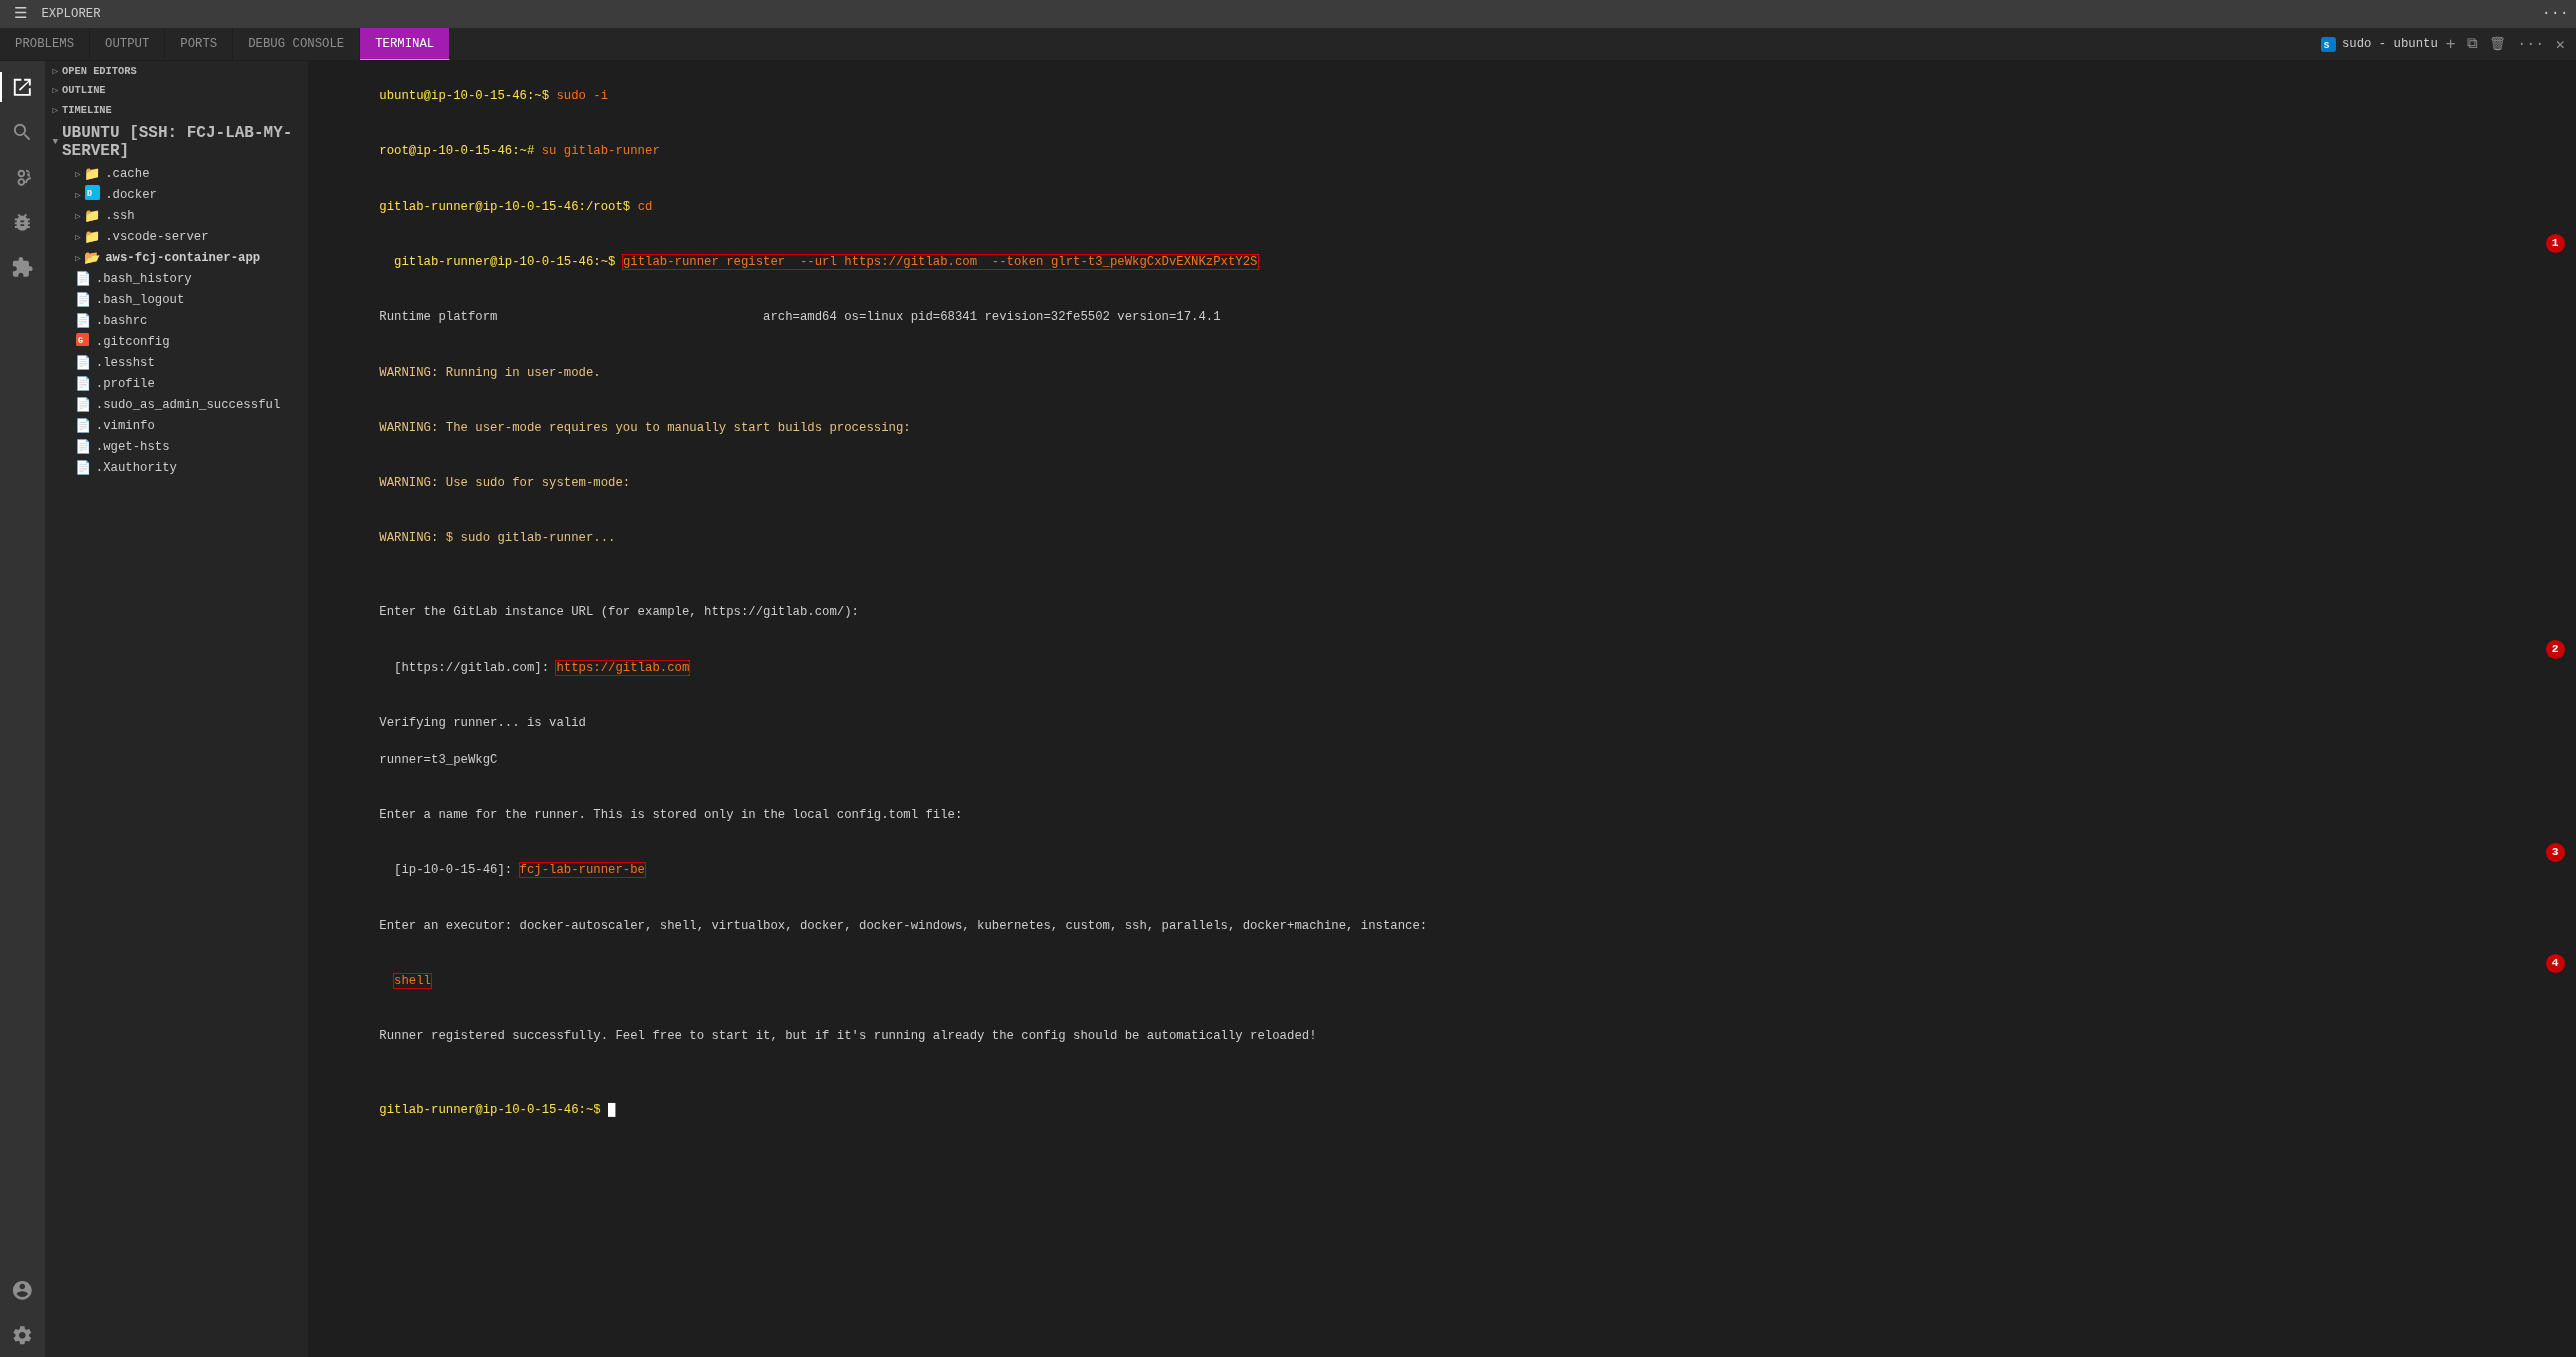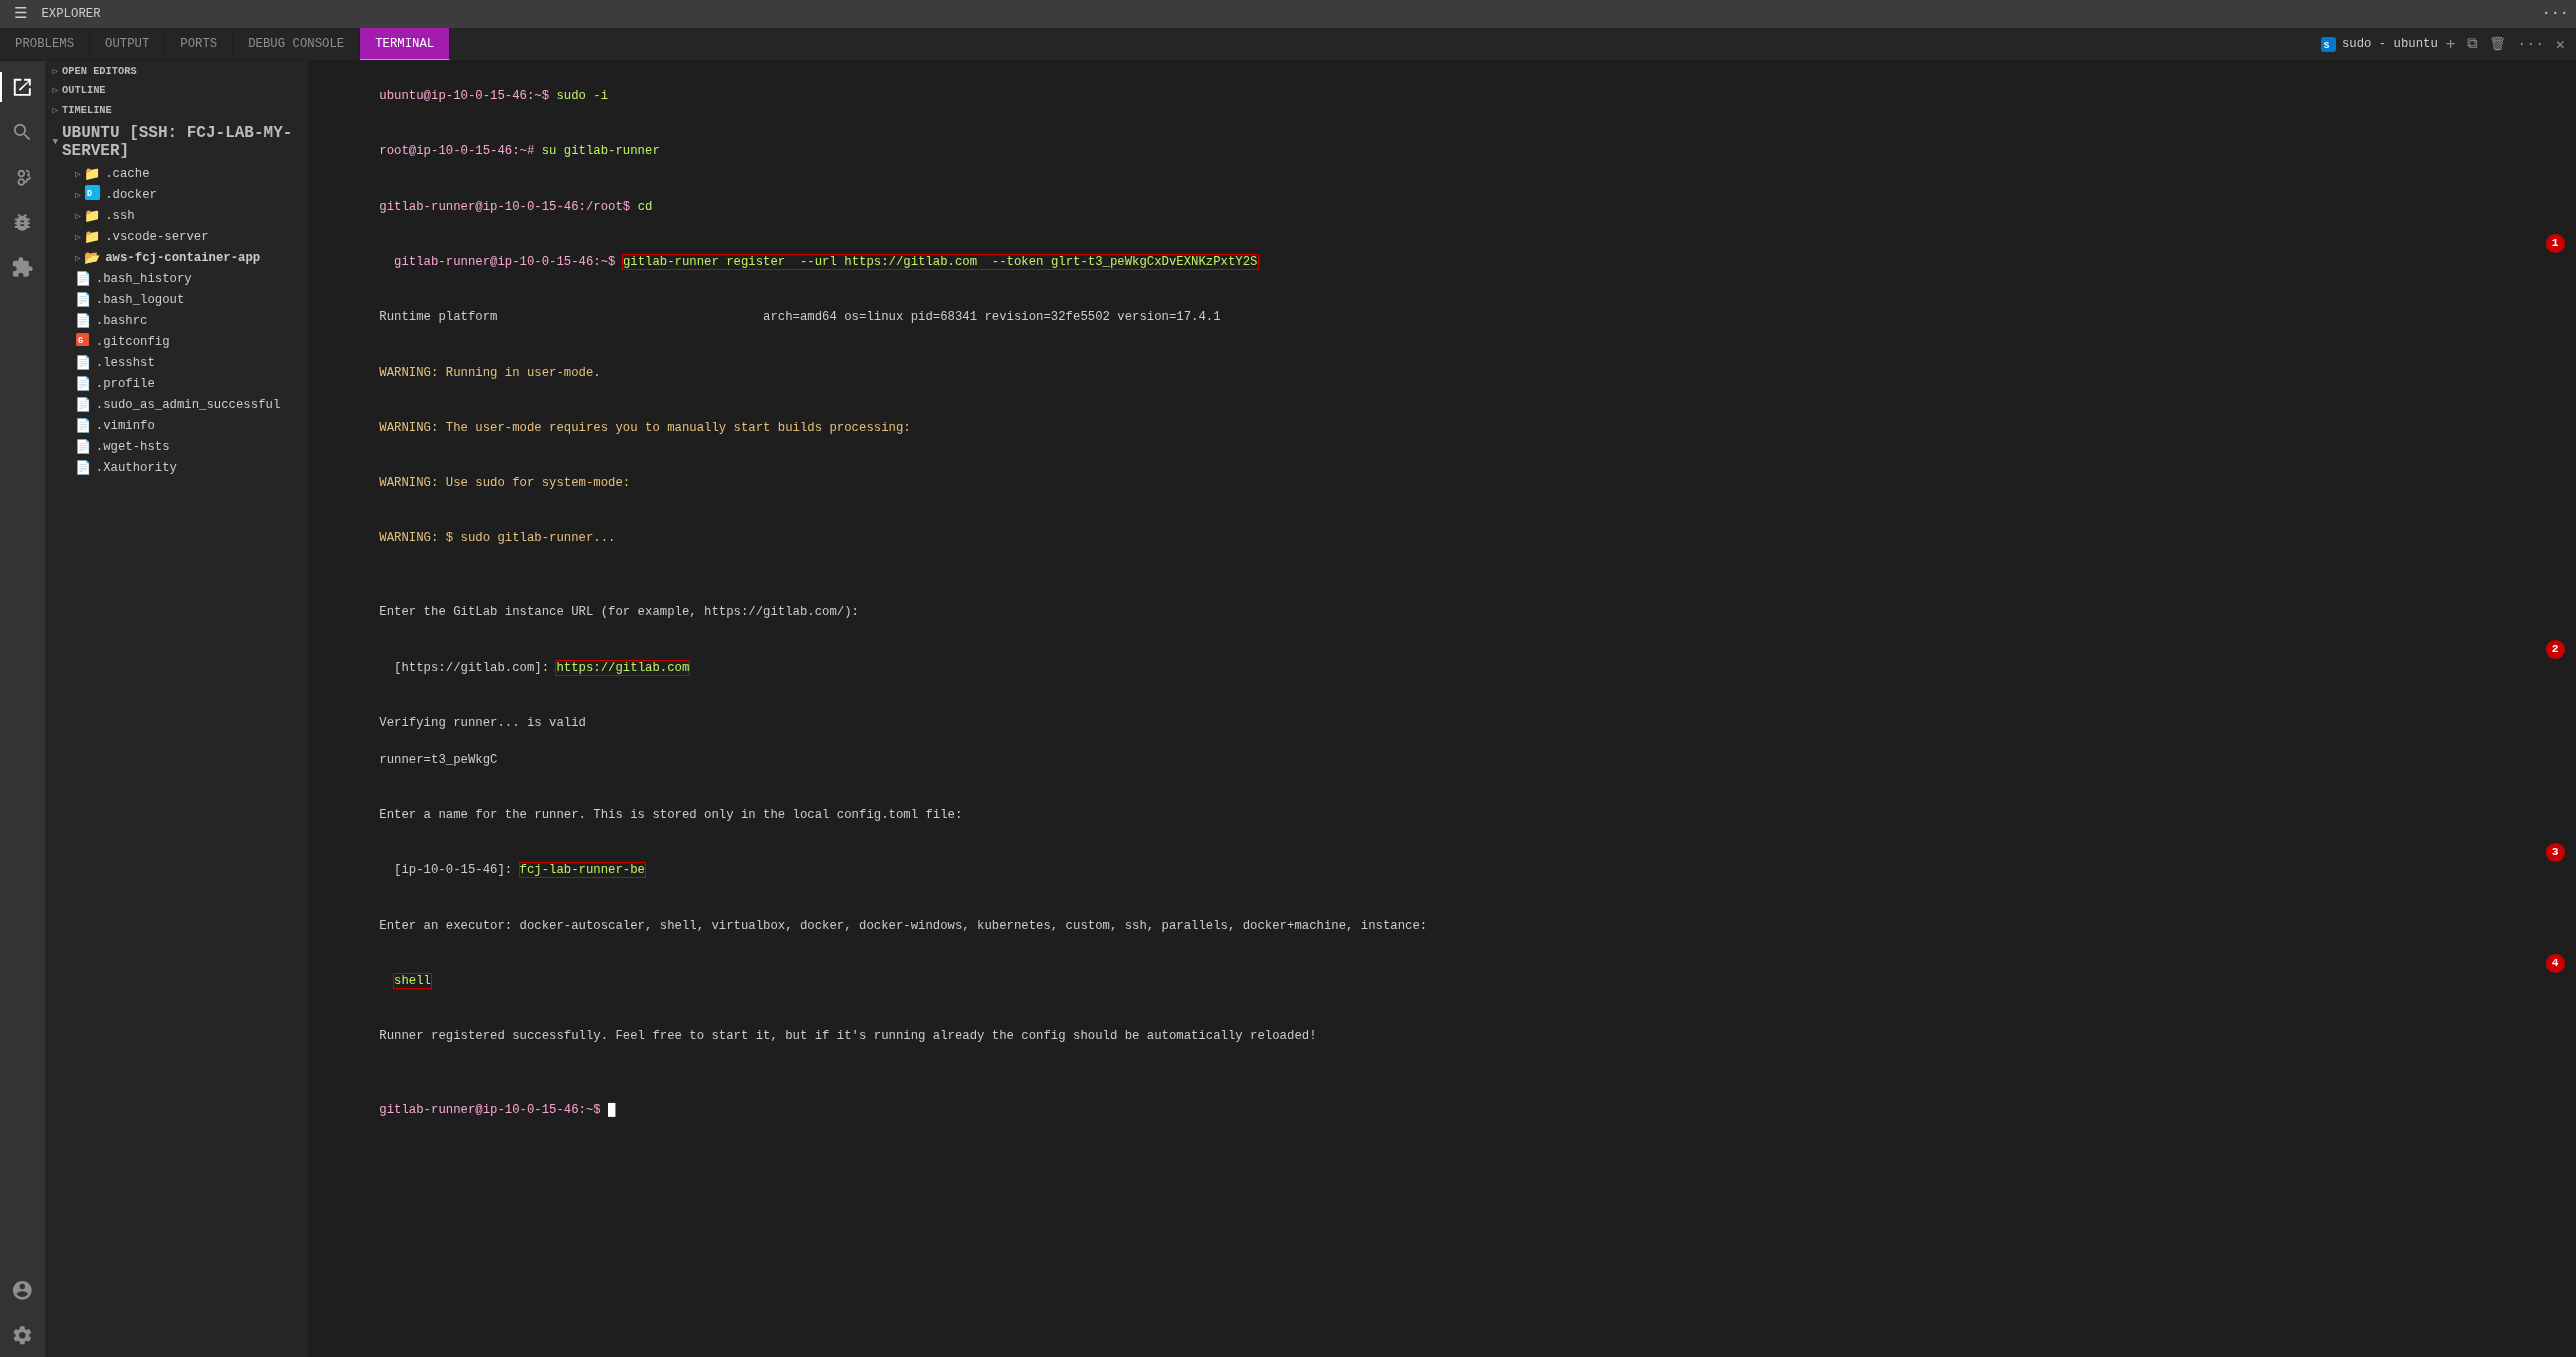--- a/index.html
+++ b/index.html
@@ -140,23 +140,23 @@
       font-family: 'Consolas', 'Courier New', monospace;
       font-size: 12.3px;
       line-height: 1.5;
     }
 
     .terminal-line {
       white-space: pre-wrap;
       word-break: break-all;
     }
 
-    .green { color: #f9a8d4; }
+    .green { color: #fde047; }
     .bright-white { color: #ffffff; }
-    .cmd-text { color: #bef264; }
+    .cmd-text { color: #f97316; }
     .warning-text { color: #e5c07b; }
     .info-text { color: #cccccc; }
     .red-box {
       outline: 1.9px solid #cc0000;
       outline-offset: 0.9px;
       display: inline;
     }
 
     .badge {
       display: inline-flex;

